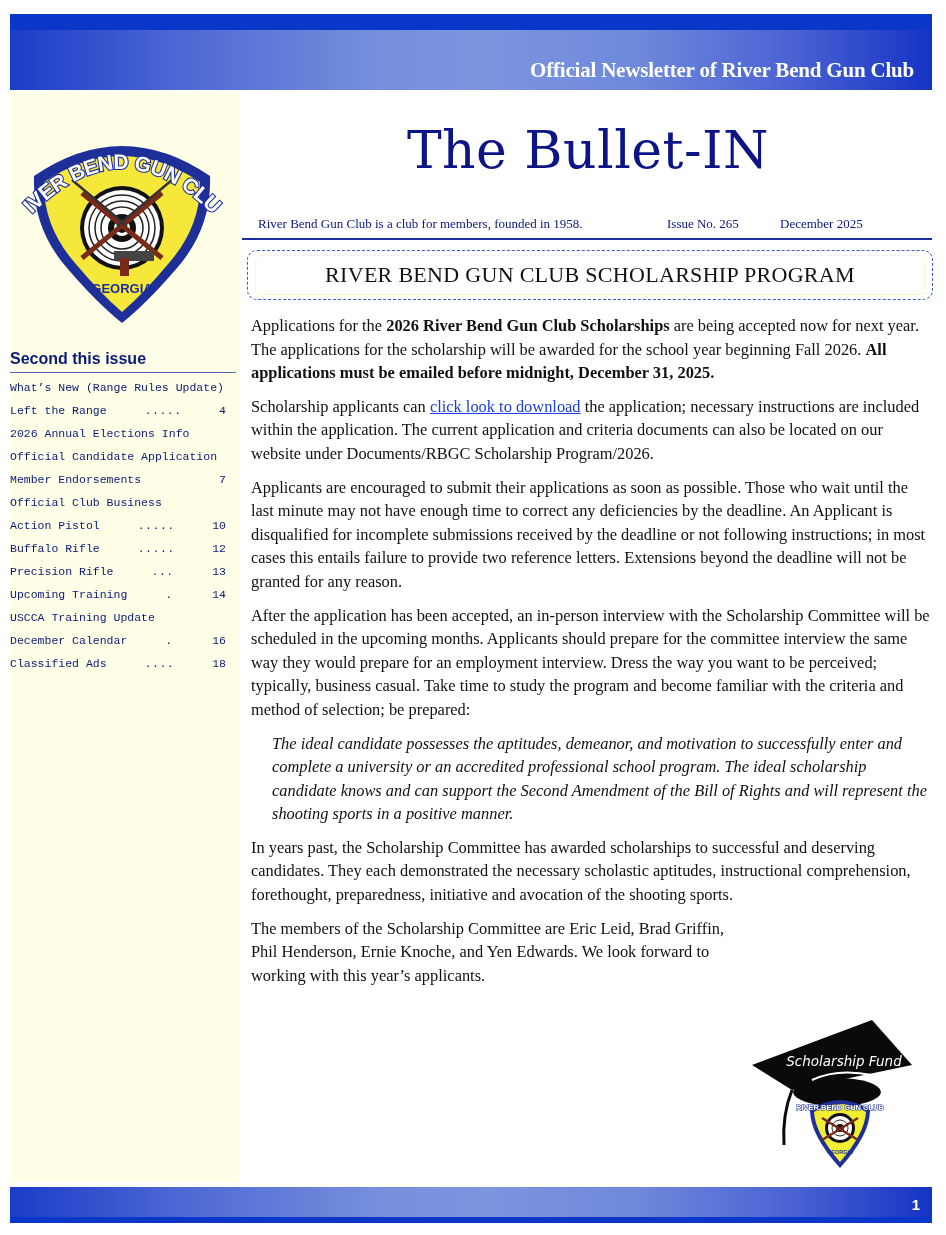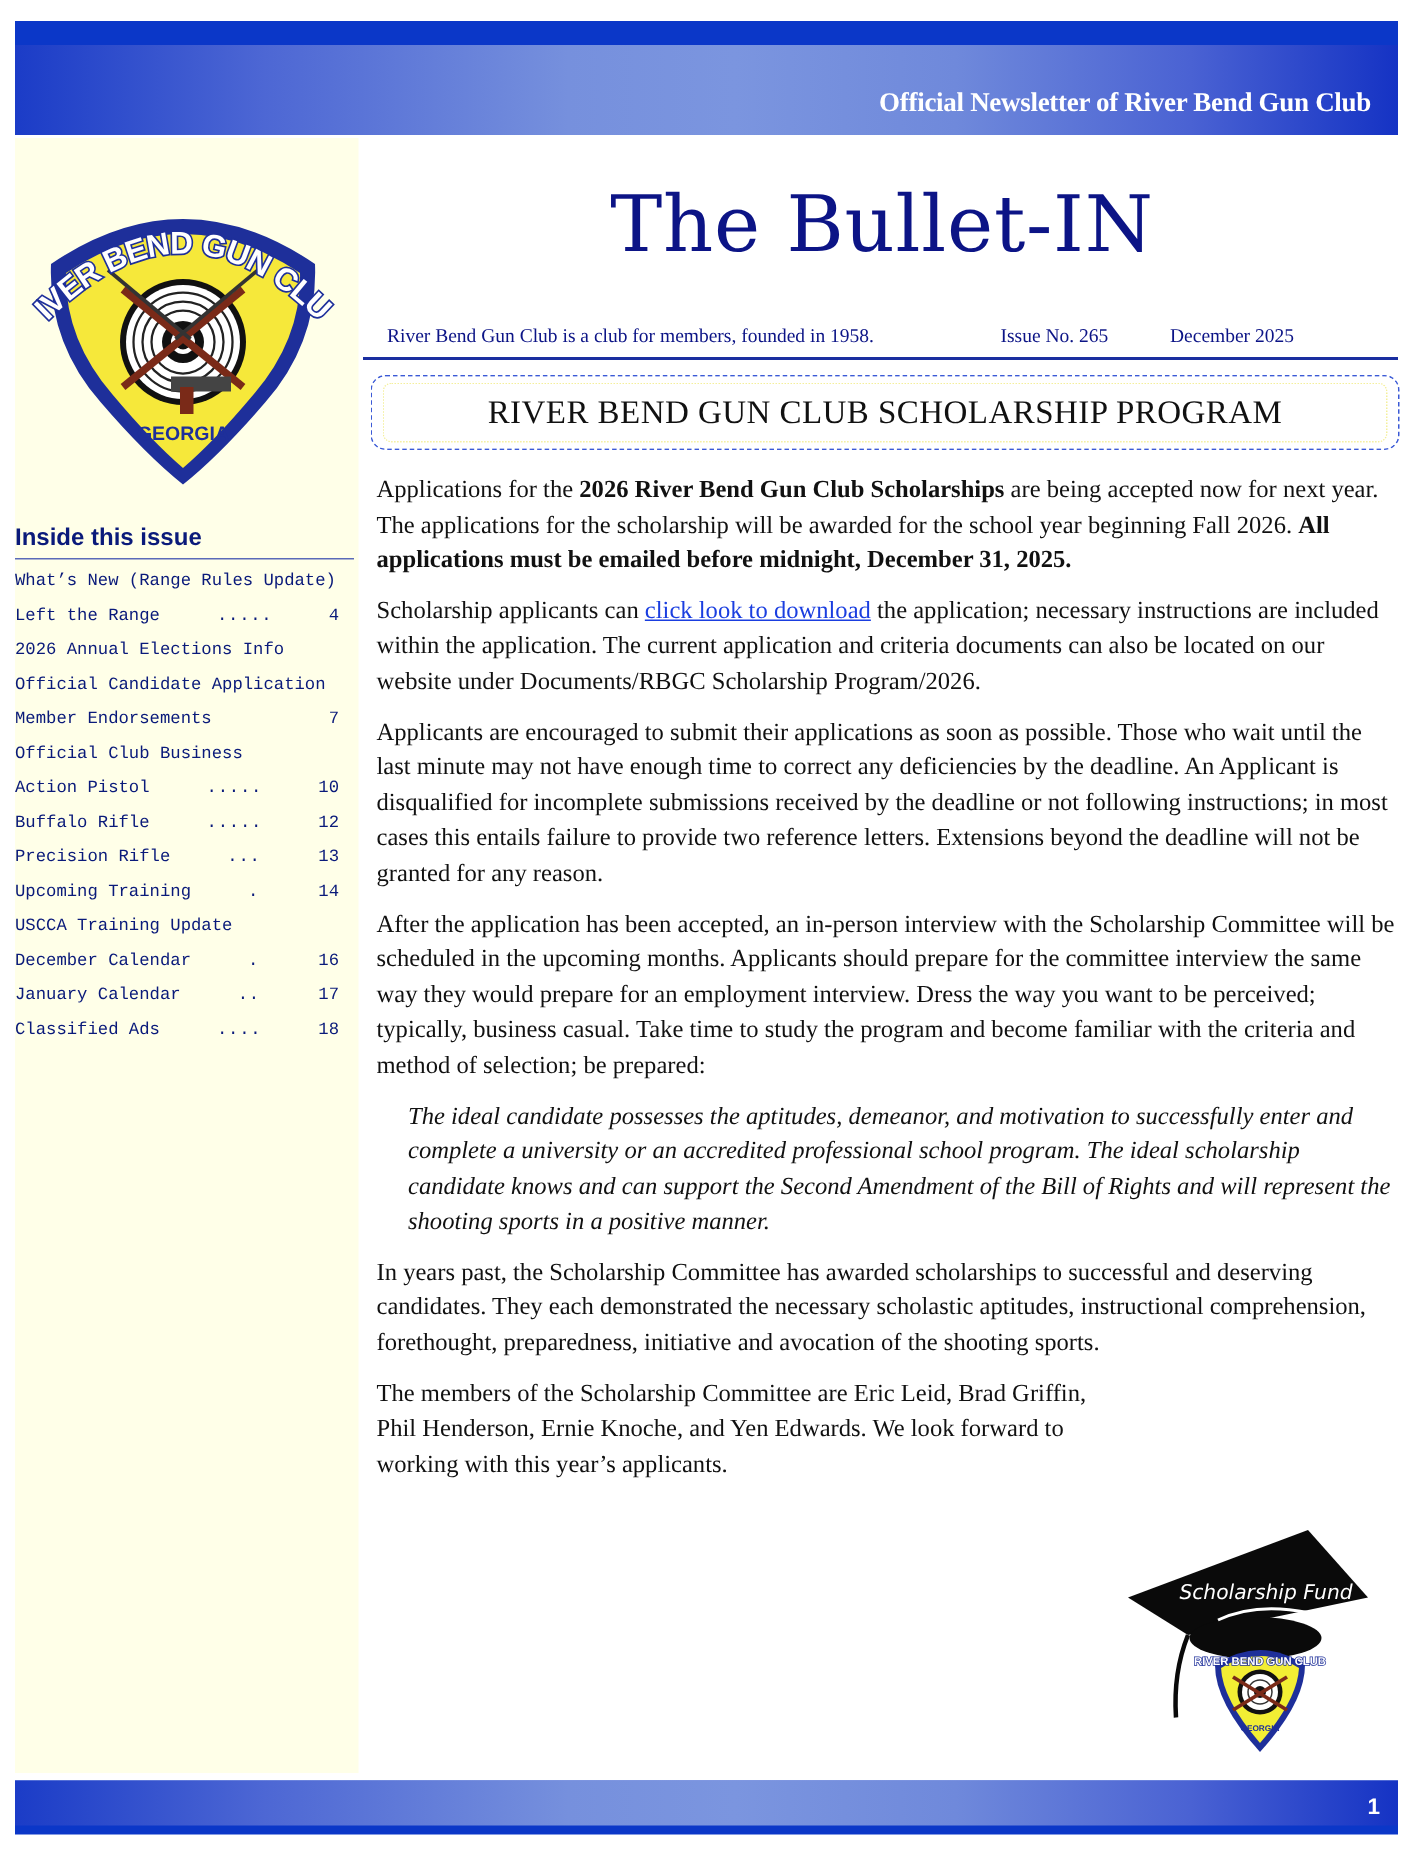--- a/index.html
+++ b/index.html
@@ -10,21 +10,21 @@
       position: absolute; left: 10px; top: 14px; width: 922px; height: 76px;
       background: #0b37c8;
     }
     .banner-top .grad {
       position: absolute; left: 0; top: 16px; width: 100%; height: 60px;
       background: linear-gradient(to right, #1b3cc7 0%, #4d67d4 18%, #7690dd 40%, #7b95df 52%, #6f89db 68%, #4a62d3 85%, #1533c4 100%);
     }
     .banner-top .tagline {
       position: absolute; right: 18px; top: 44px;
       font-family: "Liberation Serif", "DejaVu Serif", serif; font-weight: bold;
-      font-size: 18px; color: #ffffff; letter-spacing: -0.2px;
+      font-size: 21px; color: #ffffff; letter-spacing: -0.2px;
     }
 
     .sidebar {
       position: absolute; left: 10px; top: 92px; width: 229px; height: 1090px;
       background: #ffffe8;
     }
     .logo {
       position: absolute; left: 2px; top: 26px; width: 220px; height: 210px;
     }
     .toc-title {
@@ -130,21 +130,21 @@
       <rect x="102" y="133" width="40" height="10" fill="#444"></rect>
       <rect x="108" y="140" width="9" height="18" fill="#7a2a18"></rect>
     </g>
     <text x="110" y="175" text-anchor="middle" font-family="Liberation Sans, sans-serif" font-weight="bold" font-size="13" fill="#1e2f9a">GEORGIA</text>
     <path id="arcpath" d="M16 100 Q110 2 204 100" fill="none"></path>
     <text font-family="Liberation Sans, sans-serif" font-weight="bold" font-size="21" fill="#ffffff" stroke="#1e2f9a" stroke-width="2.2" paint-order="stroke" letter-spacing="-0.5">
       <textPath href="#arcpath" startOffset="50%" text-anchor="middle">RIVER BEND GUN CLUB</textPath>
     </text>
   </svg>
 
-  <div class="toc-title">Inside this issue</div>
+  <div class="toc-title">Second this issue</div>
   <div class="toc-rule"></div>
   <ul class="toc-list">
     <li class="toc-item">
         <span class="lbl">What’s New (Range Rules Update)</span>
         <span class="dots"></span>
         <span class="pg">2</span>
       </li>
     <li class="toc-item">
         <span class="lbl">Left the Range</span>
         <span class="dots"></span>
@@ -192,25 +192,20 @@
       </li>
     <li class="toc-item">
         <span class="lbl">USCCA Training Update</span>
         <span class="dots"></span>
         <span class="pg">15</span>
       </li>
     <li class="toc-item">
         <span class="lbl">December Calendar</span>
         <span class="dots"></span>
         <span class="pg">16</span>
-      </li>
-    <li class="toc-item">
-        <span class="lbl">January Calendar</span>
-        <span class="dots"></span>
-        <span class="pg">17</span>
       </li>
     <li class="toc-item">
         <span class="lbl">Classified Ads</span>
         <span class="dots"></span>
         <span class="pg">18</span>
       </li>
   </ul>
 </div>
 
 <div class="masthead">The Bullet-IN</div>

